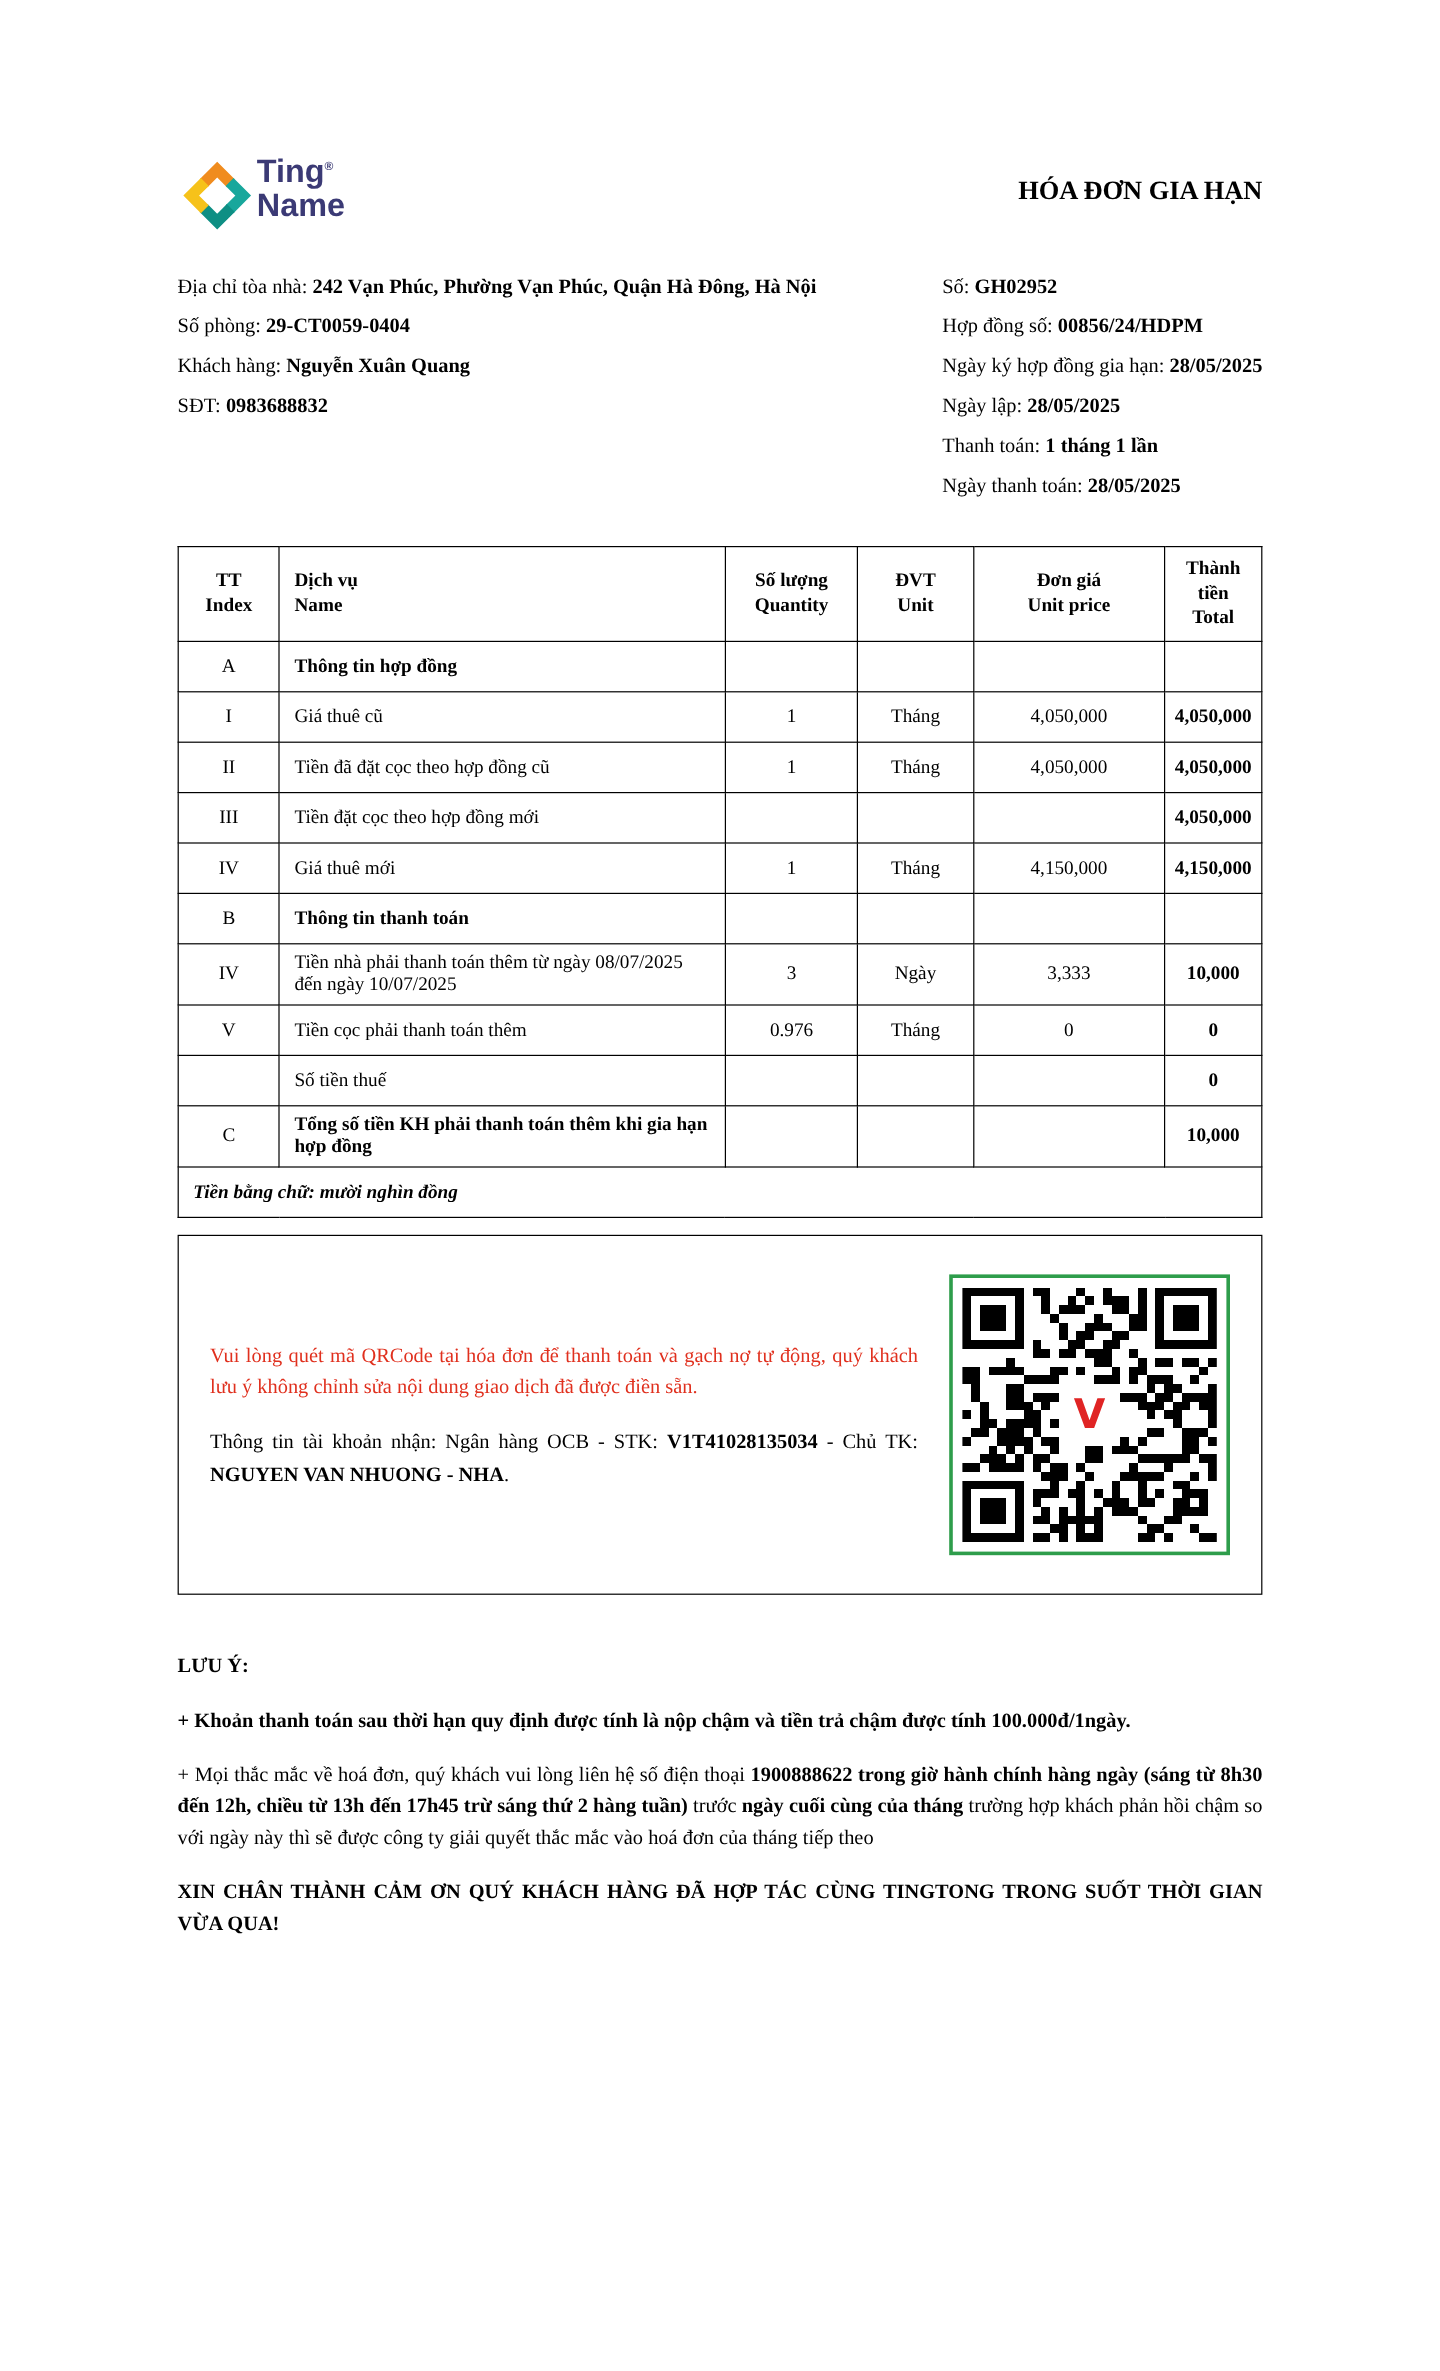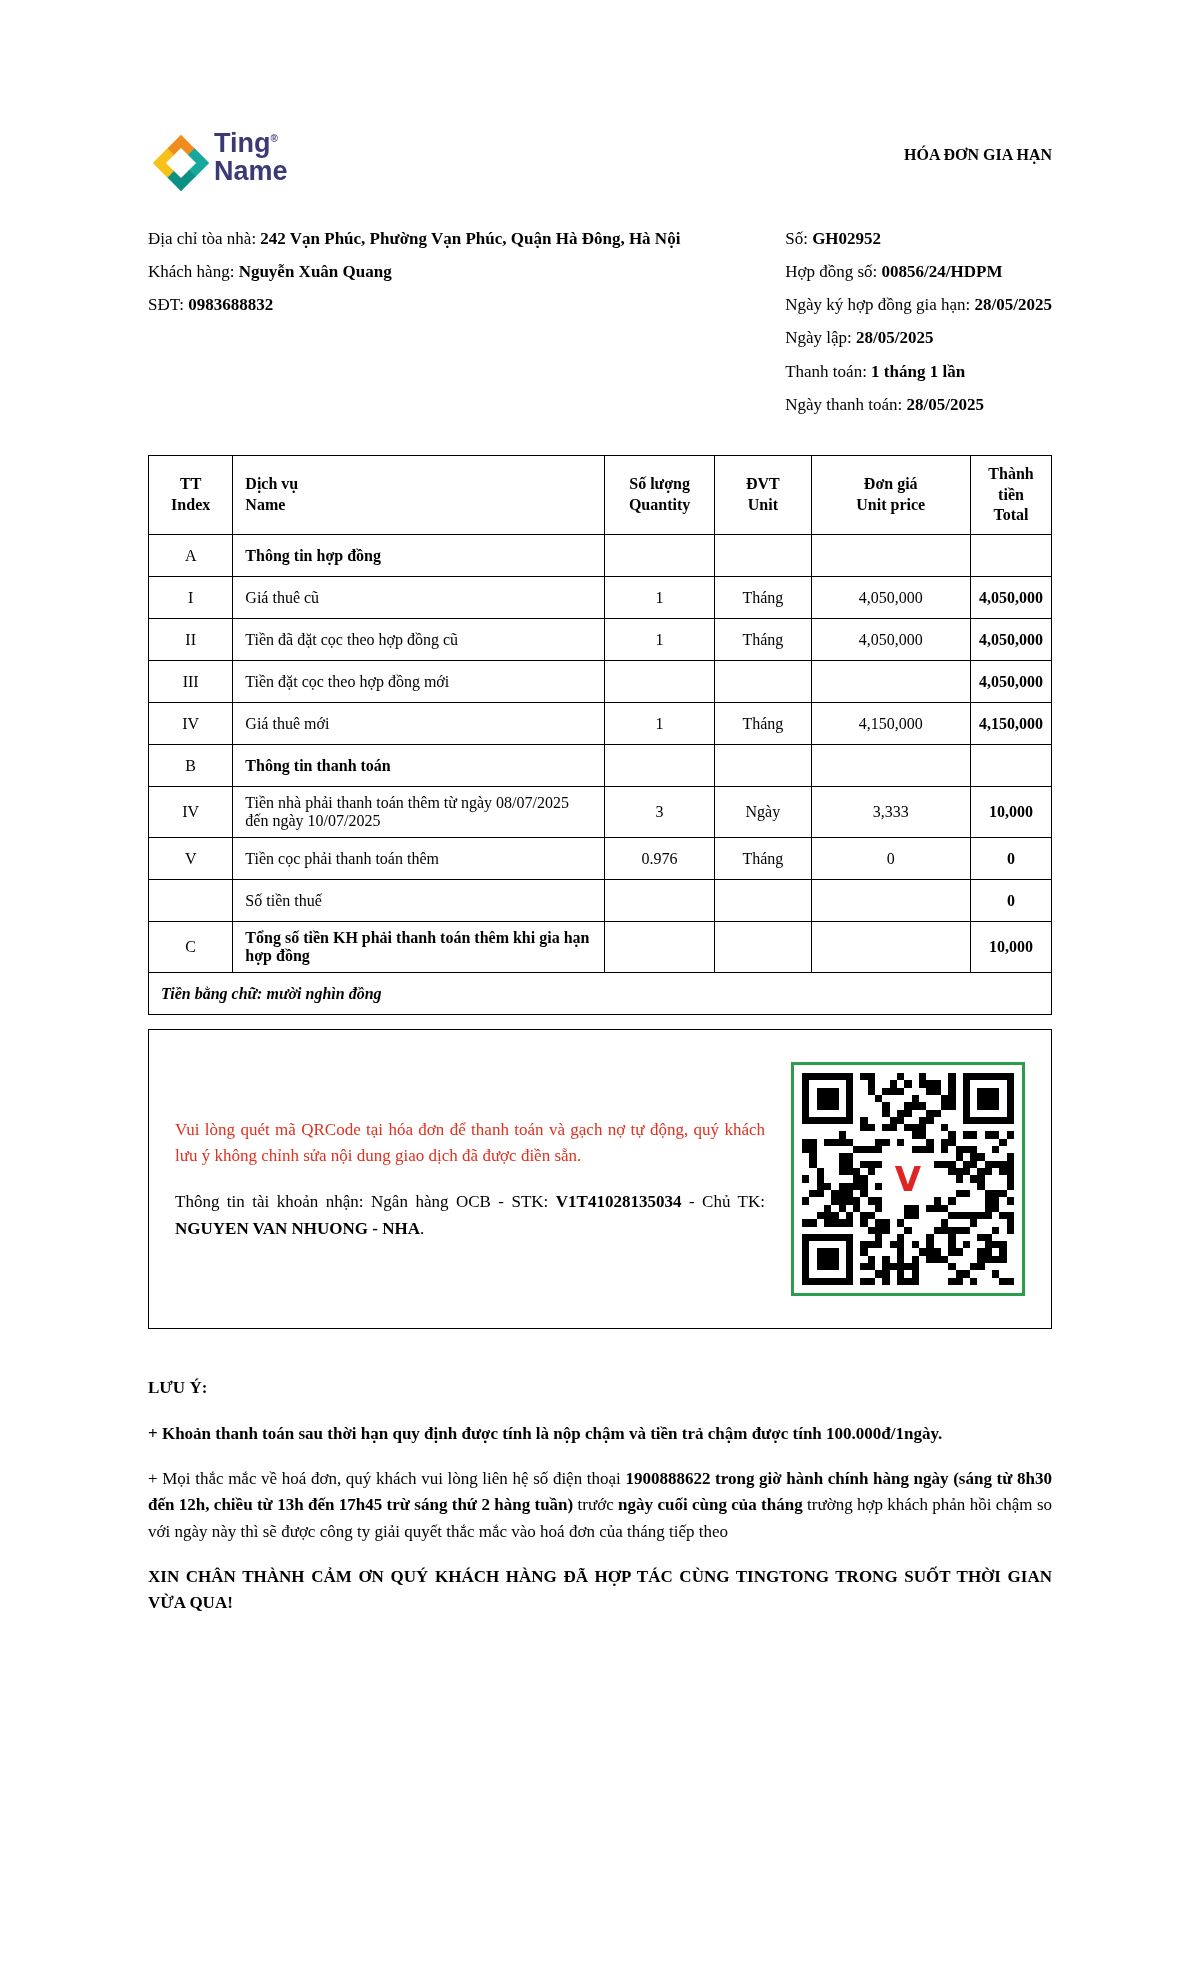--- a/index.html
+++ b/index.html
@@ -8,21 +8,21 @@
     padding:130px 148px 0 148px;
     font-family:"Liberation Serif",serif;font-size:17px;color:#000;
     position:relative;overflow:hidden;background:#fff;margin:0 auto;
   }
   b,.bold{font-weight:700;}
   
   .header{display:flex;justify-content:space-between;align-items:flex-start;}
   .logo{display:flex;align-items:flex-start;}
   .logo-text{font-family:"Liberation Sans",sans-serif;font-weight:700;color:#3b3a75;font-size:27px;line-height:1.02;}
   .logo-text .reg{font-size:10px;vertical-align:super;font-weight:700;}
-  .title{font-size:16px;font-weight:700;margin:16px 0 0 0;}
+  .title{font-size:22px;font-weight:700;margin:16px 0 0 0;}
   
   .info{display:flex;justify-content:space-between;margin-top:26px;}
   .info-left{width:555px;line-height:1.95;}
   .info-right{line-height:1.95;}
   
   .inv-table{border-collapse:collapse;width:100%;margin-top:34px;}
   .inv-table th,.inv-table td{border:1px solid #000;padding:7px 8px;vertical-align:middle;font-size:16px;}
   .inv-table th{font-weight:700;text-align:center;line-height:1.3;padding:8px 6px;}
   .c-tt{width:68px;text-align:center;}
   .c-name{width:356px;text-align:left;padding-left:12px !important;}
@@ -66,20 +66,21 @@
         <div><span>Ting</span><sup class="reg">®</sup></div>
         <div><span>Name</span></div>
       </div>
     </div>
     <h1 class="title">HÓA ĐƠN GIA HẠN</h1>
   </div>
 
   <div class="info">
     <div class="info-left">
       <div><span>Địa chỉ tòa nhà: </span><b>242 Vạn Phúc, Phường Vạn Phúc, Quận Hà Đông, Hà Nội</b></div>
+      <div><span>Số phòng: </span><b>29-CT0059-0404</b></div>
       <div><span>Khách hàng: </span><b>Nguyễn Xuân Quang</b></div>
       <div><span>SĐT: </span><b>0983688832</b></div>
     </div>
     <div class="info-right">
       <div><span>Số: </span><b>GH02952</b></div>
       <div><span>Hợp đồng số: </span><b>00856/24/HDPM</b></div>
       <div><span>Ngày ký hợp đồng gia hạn: </span><b>28/05/2025</b></div>
       <div><span>Ngày lập: </span><b>28/05/2025</b></div>
       <div><span>Thanh toán: </span><b>1 tháng 1 lần</b></div>
       <div><span>Ngày thanh toán: </span><b>28/05/2025</b></div>

